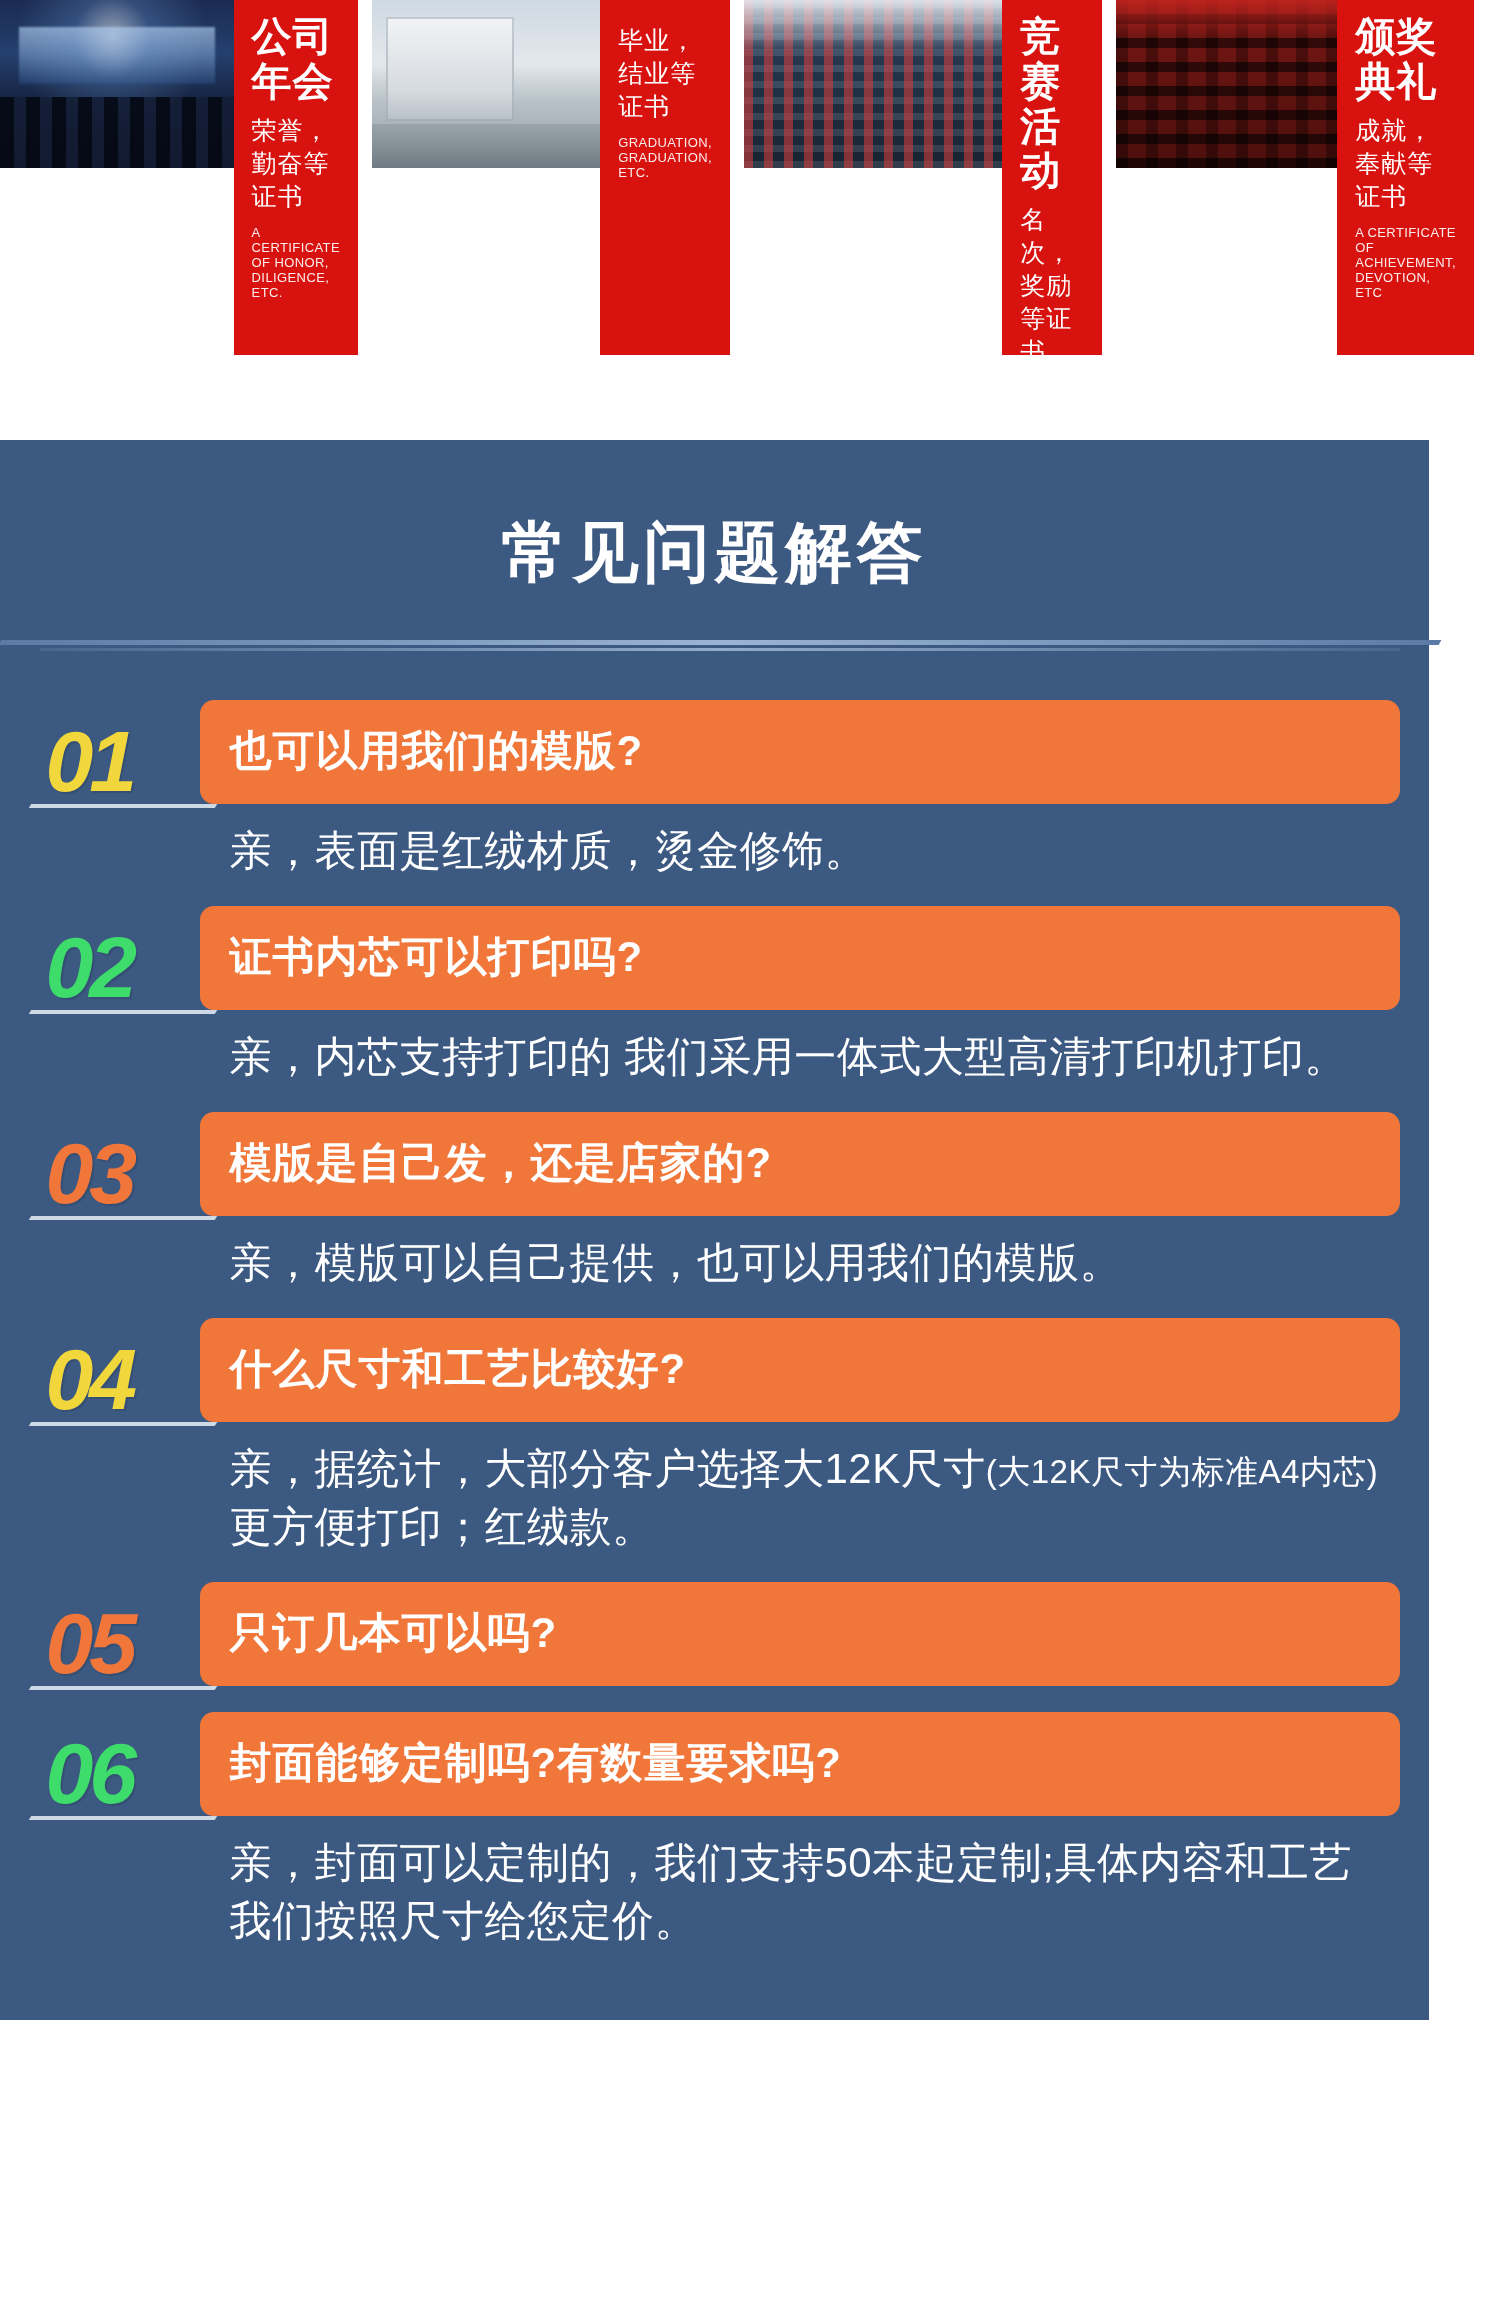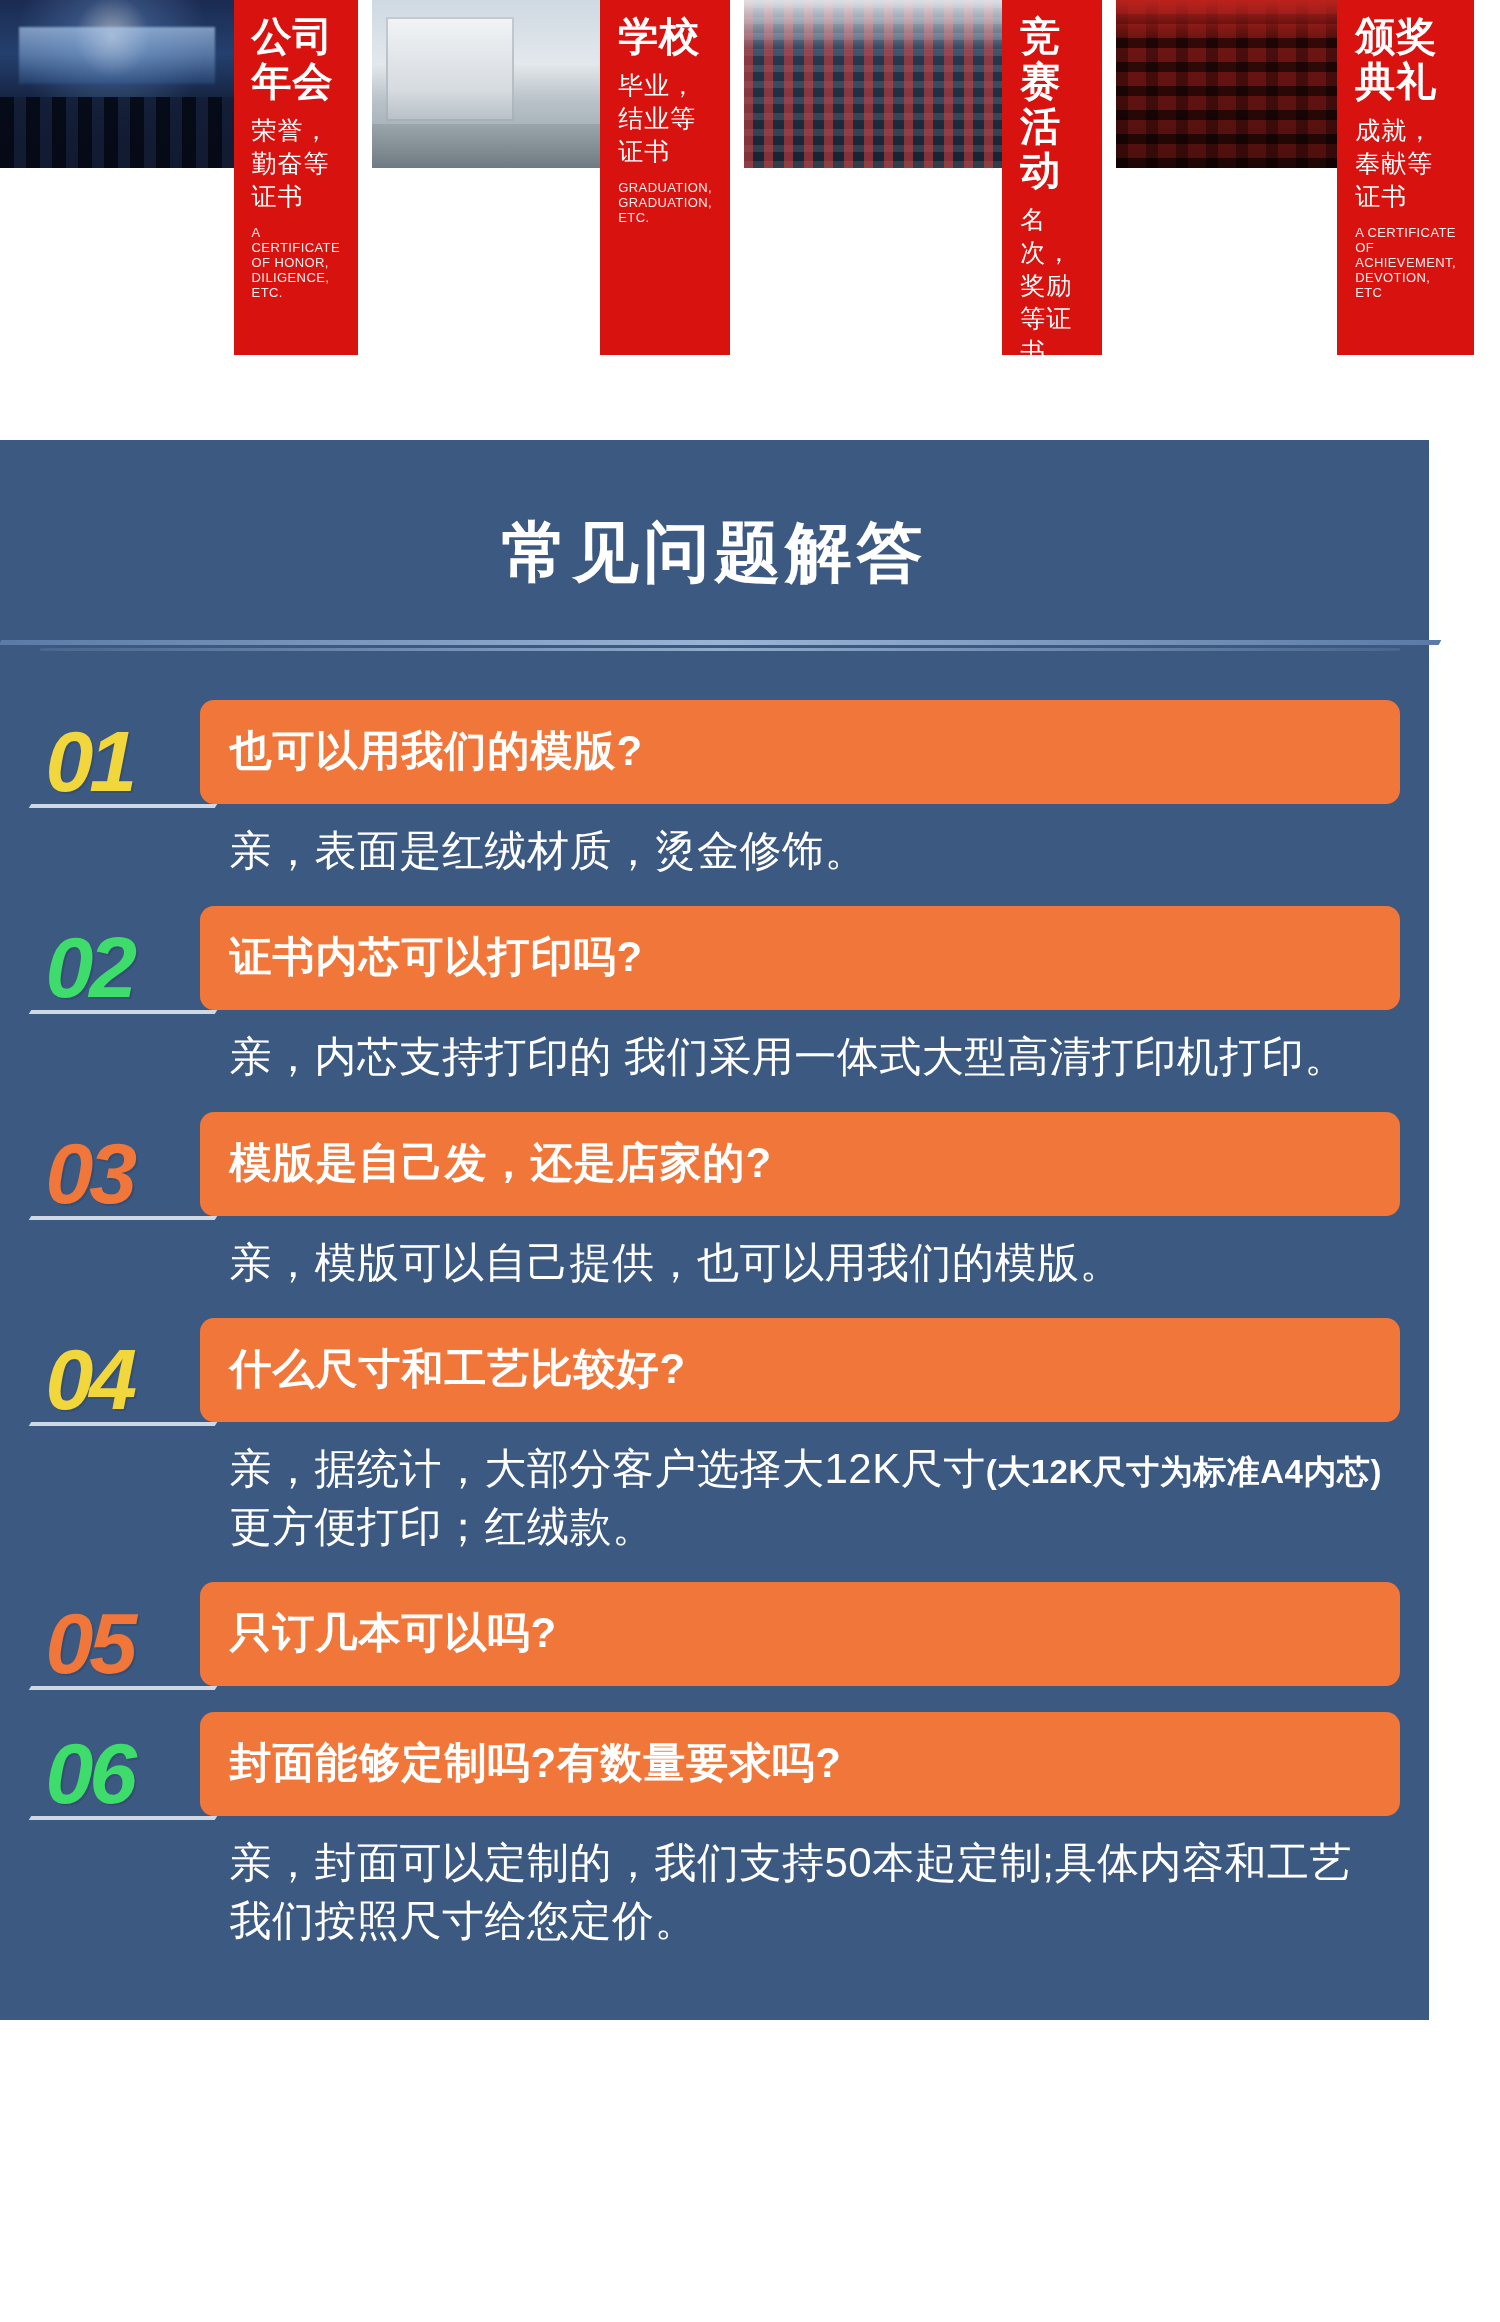--- a/index.html
+++ b/index.html
@@ -237,42 +237,40 @@
     margin-left: 200px;
     margin-top: 18px;
     color: #ffffff;
     font-size: 42px;
     line-height: 1.38;
     letter-spacing: 0.5px;
     max-width: 1160px;
   }
   .faq-a .small {
     font-size: 33px;
-    font-weight: bold;
   }
   .faq-item:last-child { margin-bottom: 0; }
 </style>
 </head>
 <body>
 
 <div class="scenarios">
 
   <div class="scenario-card">
     <div class="scenario-photo photo-annual"></div>
     <div class="scenario-caption">
       <div class="scenario-title">公司年会</div>
       <div class="scenario-sub">荣誉，勤奋等证书</div>
       <div class="scenario-en">A CERTIFICATE OF HONOR, DILIGENCE, ETC.</div>
     </div>
   </div>
 
   <div class="scenario-card">
     <div class="scenario-photo photo-school"></div>
     <div class="scenario-caption">
-      <div class="scenario-title">学校</div>
       <div class="scenario-sub">毕业，结业等证书</div>
       <div class="scenario-en">GRADUATION, GRADUATION, ETC.</div>
     </div>
   </div>
 
   <div class="scenario-card">
     <div class="scenario-photo photo-contest"></div>
     <div class="scenario-caption">
       <div class="scenario-title">竞赛活动</div>
       <div class="scenario-sub">名次，奖励等证书</div>

